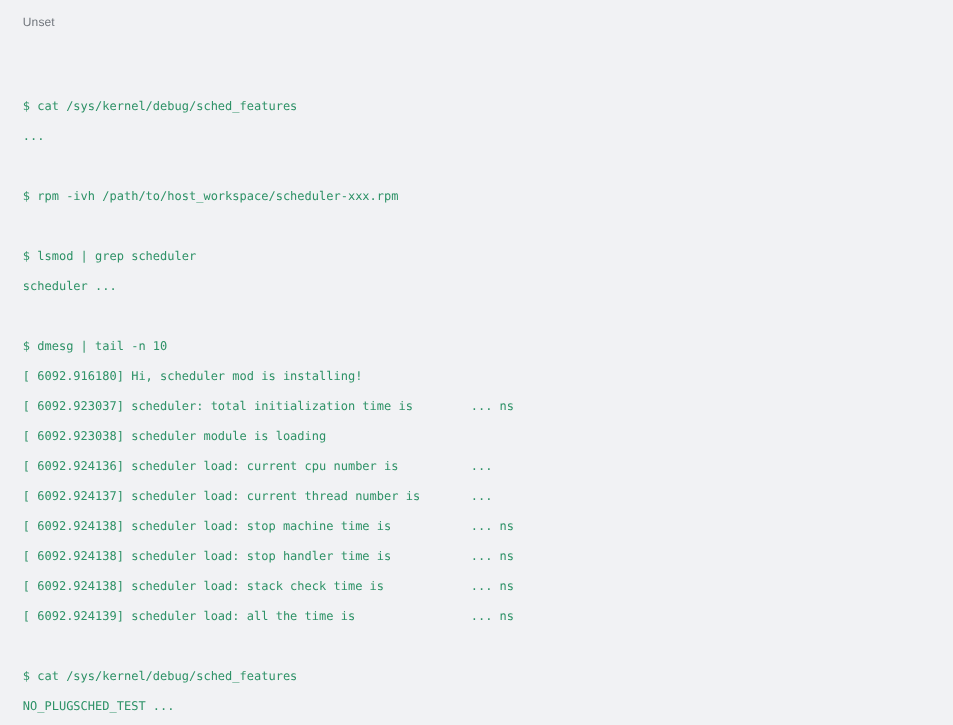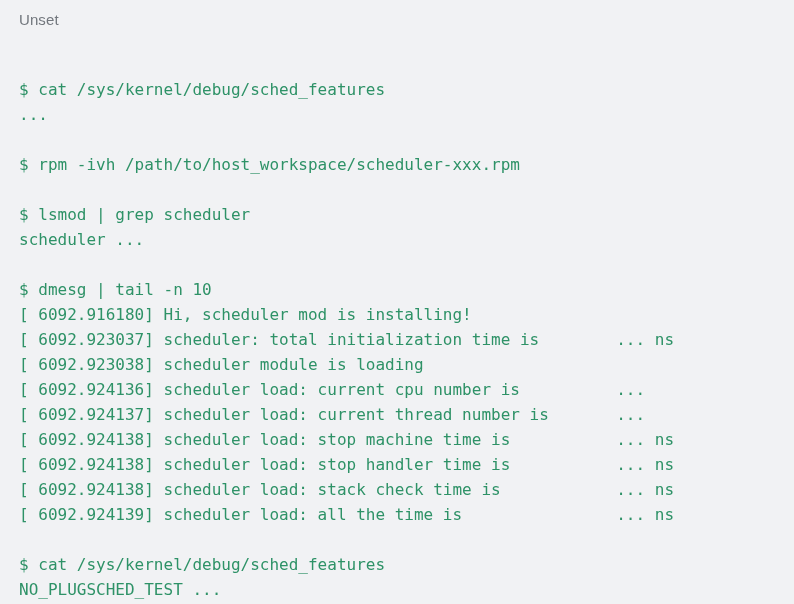--- a/index.html
+++ b/index.html
@@ -19,33 +19,33 @@
     position: relative;
     width: 794px;
     height: 604px;
     background: #f1f2f4;
     box-sizing: border-box;
     padding: 10px 0 0 0;
   }
 
   #lang-label {
     font-family: "Liberation Sans", sans-serif;
-    font-size: 15px;
+    font-size: 10px;
     line-height: 20px;
     color: #72777d;
     padding-left: 19px;
     letter-spacing: 0.1px;
     -webkit-font-smoothing: antialiased;
   }
 
   #terminal {
     margin-top: 22px;
     padding-left: 19px;
     font-family: "DejaVu Sans Mono", "Liberation Mono", monospace;
-    font-size: 16px;
+    font-size: 10px;
     line-height: 25px;
     color: #2e9267;
     white-space: pre;
     letter-spacing: 0px;
   }
 
   .line {
     height: 25px;
     white-space: pre;
   }

